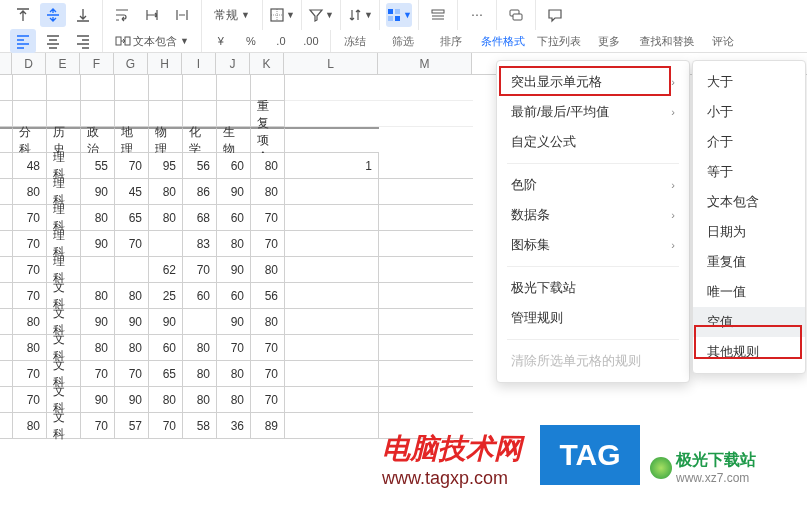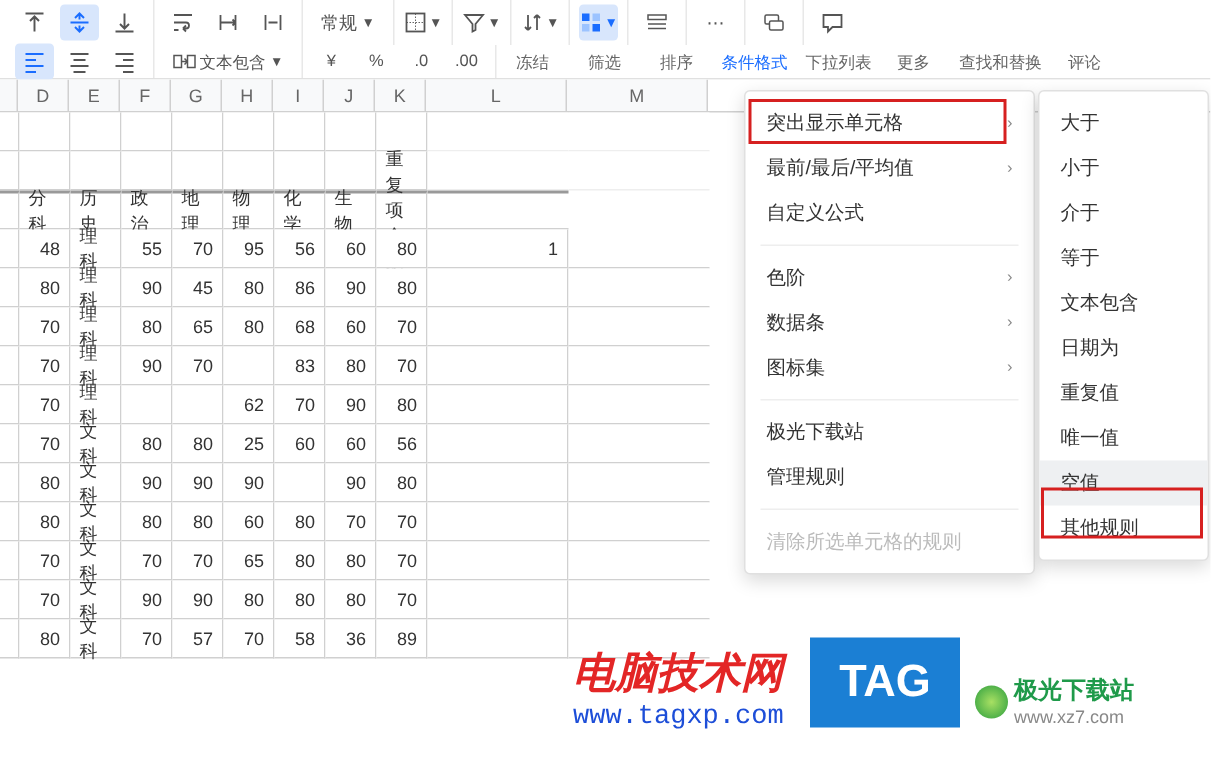--- a/index.html
+++ b/index.html
@@ -31,21 +31,21 @@
   .m-item { display: flex; align-items: center; justify-content: space-between; height: 30px; padding: 0 14px; font-size: 13px; color: #333; cursor: pointer; text-align: right; }
   .m-item.hl { background: #eef0f2; }
   .m-item.disabled { color: #bbb; cursor: default; }
   .m-item .arrow { color: #888; font-size: 11px; }
   .m-sep { height: 1px; margin: 6px 10px; background: #eee; }
   .redbox1 { position: absolute; border: 2px solid #d62020; pointer-events: none; top: 66px; left: 499px; width: 172px; height: 30px; z-index: 20; }
   .redbox2 { position: absolute; border: 2px solid #d62020; pointer-events: none; top: 325px; left: 694px; width: 108px; height: 34px; z-index: 20; }
 
   .watermark1 { position: absolute; left: 382px; top: 430px; z-index: 5; }
   .wm-title { font-size: 28px; font-weight: bold; font-style: italic; color: #e32626; }
-  .wm-url { font-size: 18px; color: #1d4ed8; font-family: Liberation Mono, monospace; }
+  .wm-url { font-size: 18px; color: #7f1d1d; }
   .tag { position: absolute; left: 540px; top: 425px; width: 100px; height: 60px; background: #1b7fd4; color: #fff; font-size: 30px; font-weight: bold; display: flex; align-items: center; justify-content: center; z-index: 4; }
   .watermark2 { position: absolute; left: 650px; top: 450px; z-index: 5; color: #1f9a4a; font-size: 16px; font-weight: bold; display: flex; align-items: center; gap: 4px; }
   .watermark2 .url { color: #888; font-size: 12px; font-weight: normal; }
   .wm2-icon { width: 22px; height: 22px; border-radius: 50%; background: radial-gradient(circle, #a8e063, #2a9d3e); display: inline-block; }
 
   svg { width: 16px; height: 16px; }
 </style>
 </head>
 <body>
 

